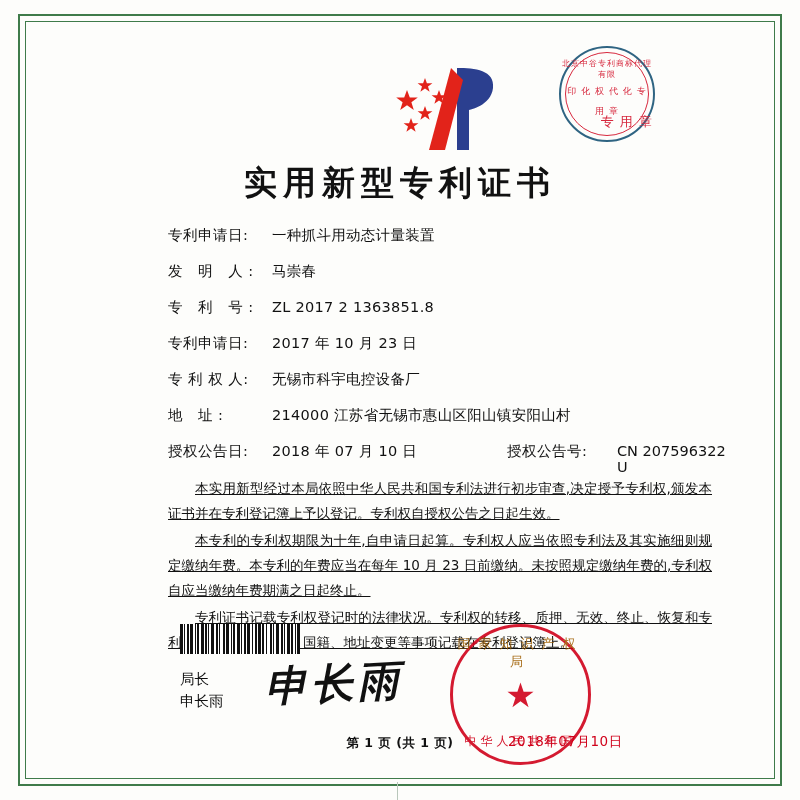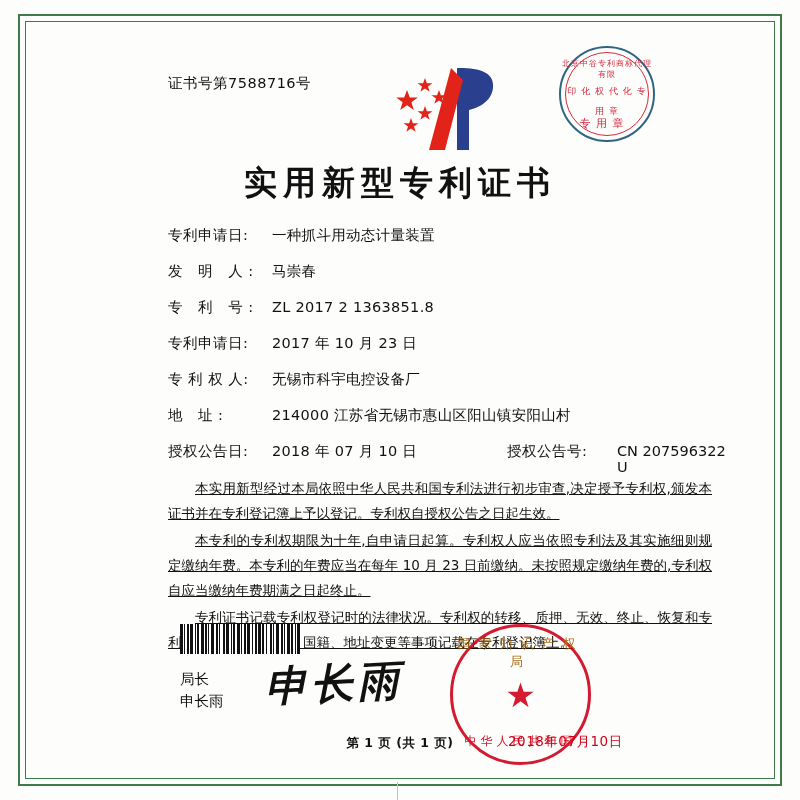--- a/index.html
+++ b/index.html
@@ -111,24 +111,24 @@
     right: 0;
     top: 10px;
     text-align: center;
     font-size: 8px;
     color: #d0021b;
     letter-spacing: 1px;
   }
   .seal-top .seal-arc-bottom {
     position: absolute;
     left: 0;
-    right: 10px;
+    right: 0;
     bottom: 9px;
-    text-align: center;
-    font-size: 11px;
+    text-align: right;
+    font-size: 13px;
     color: #d0021b;
     letter-spacing: 1px;
   }
   
   .fields {
     position: absolute;
     left: 128px;
     top: 190px;
     right: 30px;
   }
@@ -283,21 +283,20 @@
 </head>
 <body>
 
 <div class="page">
 
   <div class="border-outer"></div>
   <div class="border-inner"></div>
 
   <div class="content">
 
-    <div class="cert-no">证书号第7588716号</div>
 
     <div class="logo">
       <svg width="110" height="90" viewBox="0 0 110 90">
         <path d="M62 4 L62 86 L74 86 L74 46 C74 46 96 42 98 24 C100 6 80 4 62 4 Z" fill="#2b3f8f"></path>
         <path d="M58 6 L44 86 L60 86 L68 6 Z" fill="#2b3f8f" opacity="0"></path>
         <path d="M62 6 L40 86 L56 86 L70 10 Z" fill="#e2231a" opacity="0"></path>
         <polygon points="62,6 72,8 60,86 46,86" fill="#e2231a" opacity="0"></polygon>
         <g fill="#e2231a">
           <polygon points="12,26 14.8,33.5 22.8,33.5 16.4,38.3 18.8,46 12,41.3 5.2,46 7.6,38.3 1.2,33.5 9.2,33.5"></polygon>
           <polygon points="30,14 31.9,19.2 37.4,19.2 33,22.5 34.6,27.8 30,24.6 25.4,27.8 27,22.5 22.6,19.2 28.1,19.2"></polygon>

